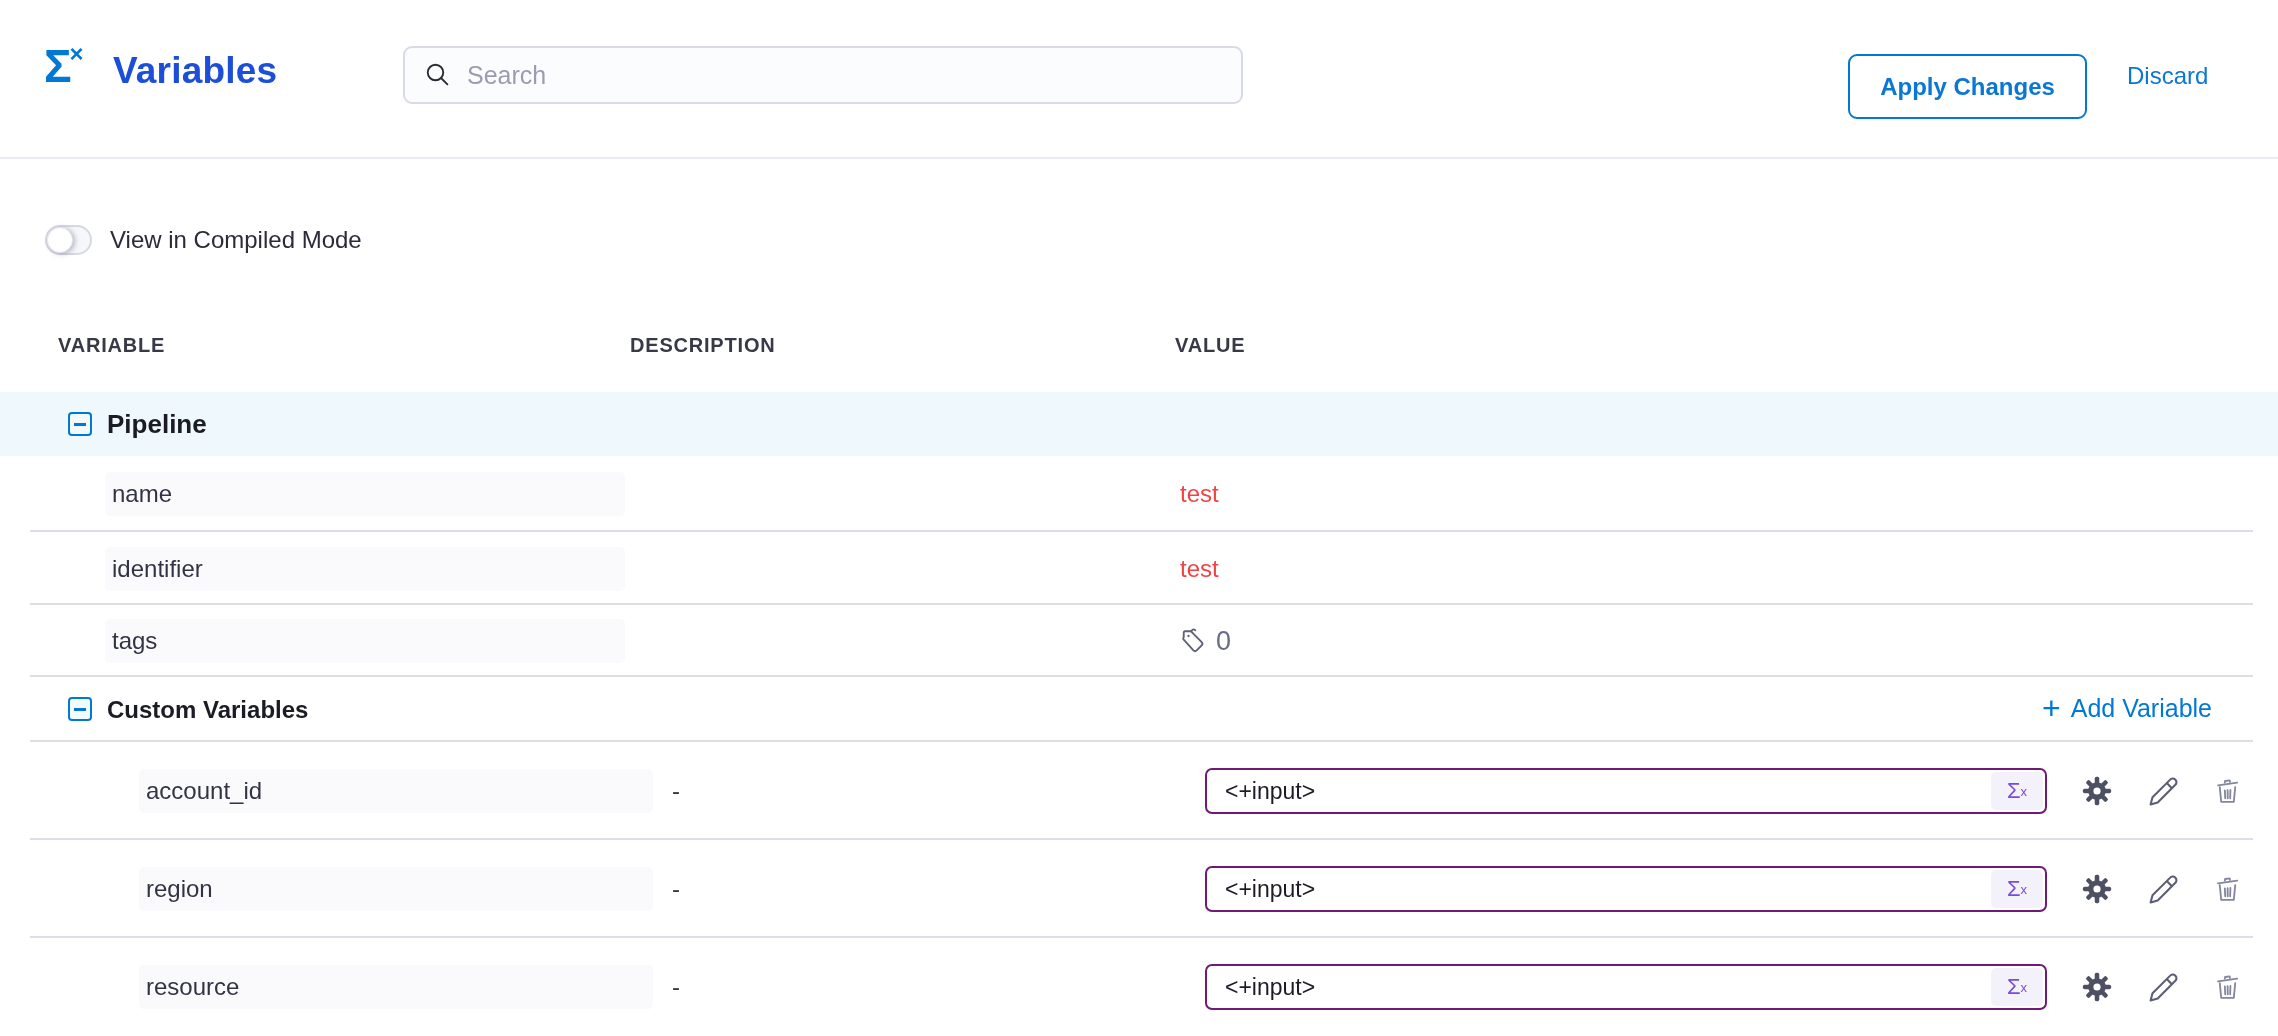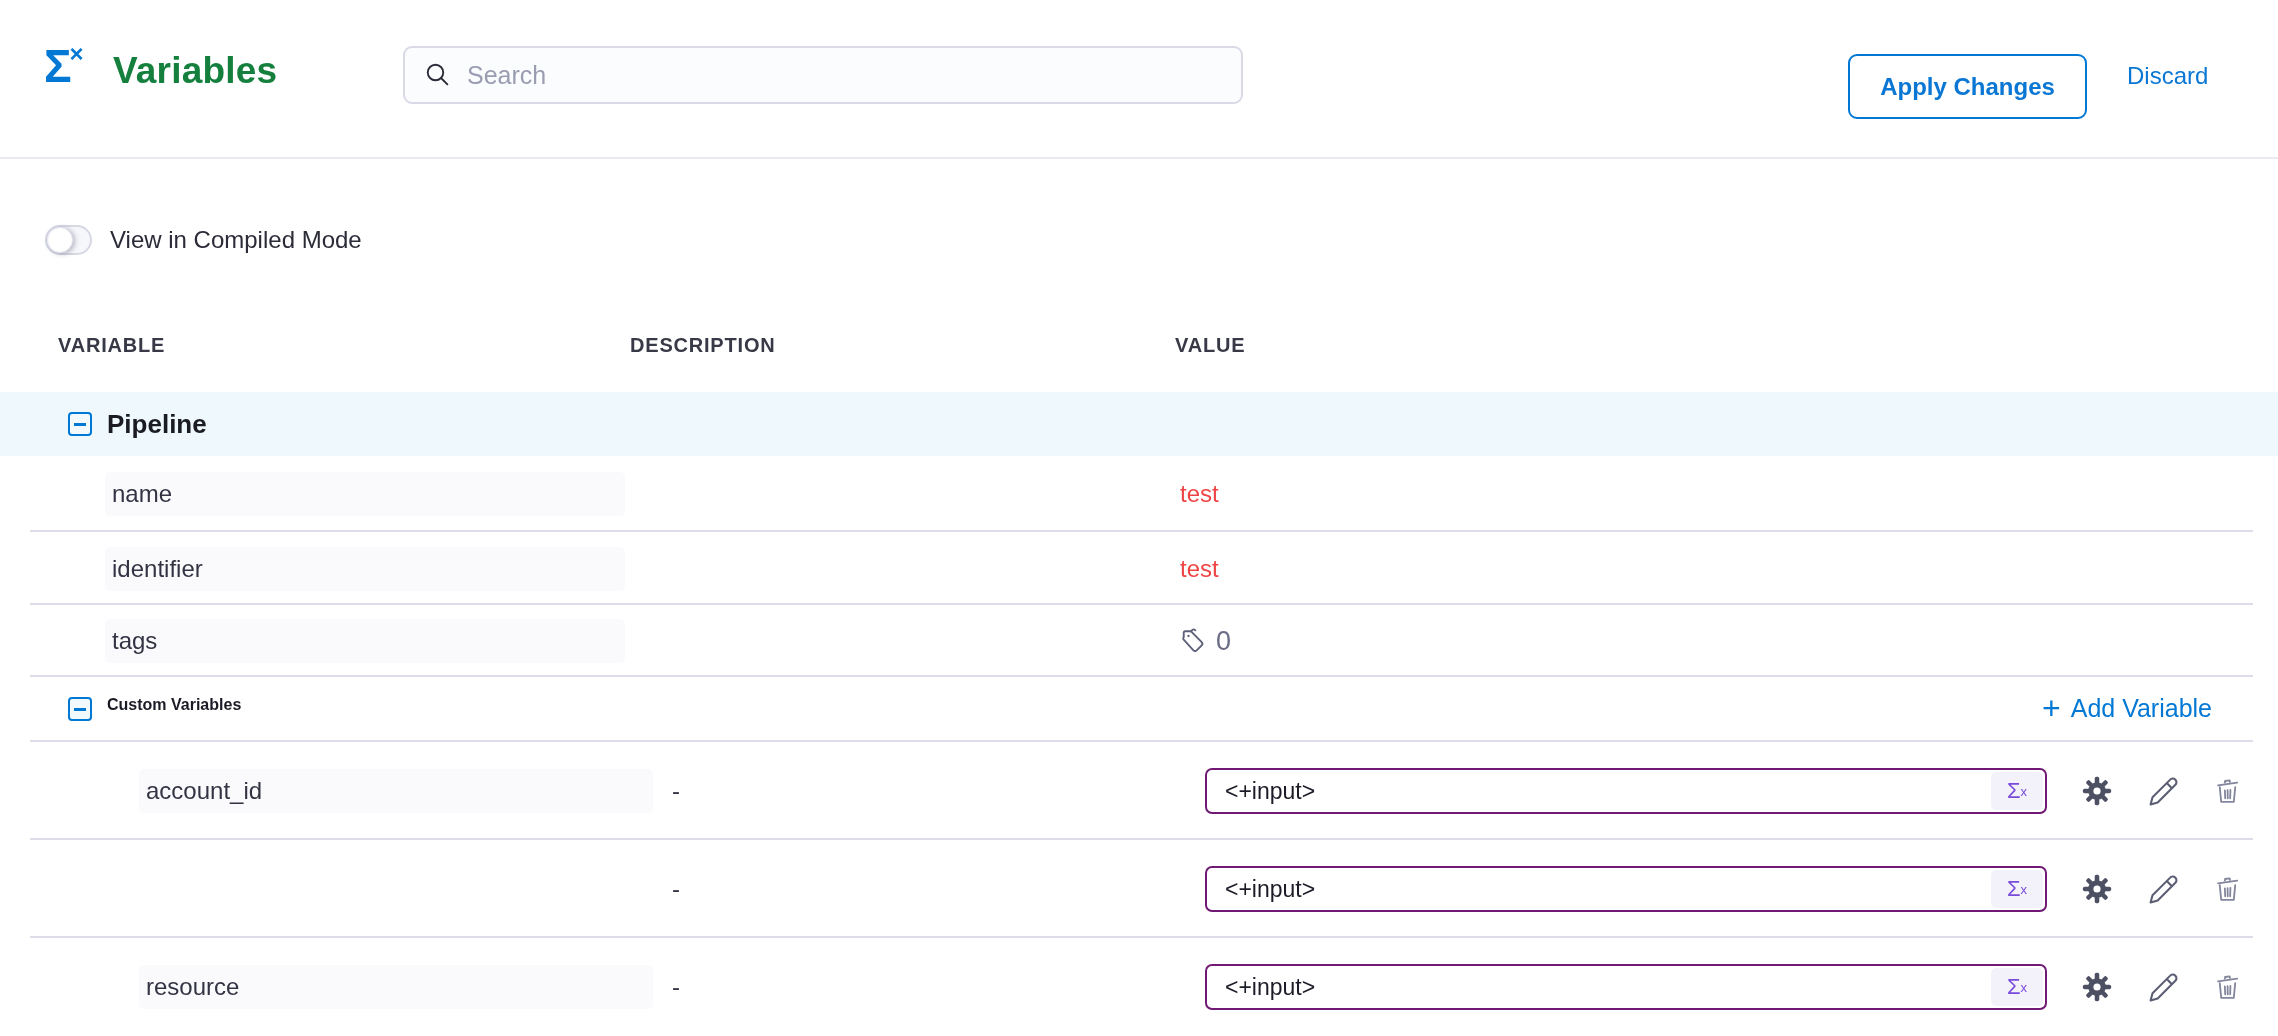--- a/index.html
+++ b/index.html
@@ -7,21 +7,21 @@
               font-family:"Liberation Sans", sans-serif; color:#22222a; }
 
   
   .header { position:absolute; left:0; top:0; width:2278px; height:159px;
             background:#ffffff; border-bottom:2px solid #e9eaf2; }
   .logo { position:absolute; left:44px; top:36px; width:60px; height:60px;
           color:#0278d5; font-weight:700; }
   .logo .sig { font-size:46px; line-height:60px; }
   .logo .sup { font-size:24px; vertical-align:20px; margin-left:-2px; }
   .page-title { position:absolute; left:113px; top:50px; font-size:37px; font-weight:700;
-                color:#15803d; letter-spacing:.2px; }
+                color:#1d4ed8; letter-spacing:.2px; }
   .searchbox { position:absolute; left:403px; top:46px; width:840px; height:58px;
                background:#fbfcfe; border:2px solid #d9dae6; border-radius:9px;
                display:flex; align-items:center; padding:8px 18px; }
   .searchbox svg { flex:0 0 auto; }
   .searchbox input { flex:1; border:none; outline:none; background:transparent;
                      font-size:25px; color:#22222a; margin-left:14px;
                      font-family:"Liberation Sans", sans-serif; }
   .searchbox input::placeholder { color:#9a9db1; }
   .apply-btn { position:absolute; left:1848px; top:54px; width:239px; height:65px;
                border:2.5px solid #0278d5; border-radius:9px; background:#ffffff;
@@ -57,21 +57,21 @@
 
   .minus-icon { position:absolute; left:68px; width:24px; height:24px;
                 border:2px solid #0278d5; border-radius:4px; background:#f3fafe;
                 cursor:pointer; }
   .minus-icon::after { content:""; position:absolute; left:4px; right:4px; top:50%;
                        margin-top:-1.5px; height:3px; background:#0278d5; }
   .section-pipeline .minus-icon { top:20px; }
   .section-cv .minus-icon { top:20px; }
   .section-label-lg { position:absolute; left:107px; top:17px; font-size:26px;
                       font-weight:700; color:#1b1b26; }
-  .section-label-sm { position:absolute; left:107px; top:19px; font-size:16px;
+  .section-label-sm { position:absolute; left:107px; top:19px; font-size:24px;
                       font-weight:600; color:#1b1b26; }
   .add-variable { position:absolute; right:66px; top:14px; display:flex;
                   align-items:center; color:#0278d5; cursor:pointer; }
   .add-variable .plus { font-size:32px; font-weight:500; line-height:34px; margin-right:10px; }
   .add-variable .lbl { font-size:25px; font-weight:500; }
 
   
   .r-name { top:456px; height:76px; }
   .r-identifier { top:532px; height:73px;border-radius:19px; }
   .r-tags { top:605px; height:72px; }
@@ -213,20 +213,21 @@
         <path d="M9.8 4.7 10 3.3 13.8 2.8 14.1 4.1"></path>
         <line x1="9.8" y1="11" x2="10.1" y2="17.6"></line>
         <line x1="12.1" y1="10.9" x2="12.2" y2="17.6"></line>
         <line x1="14.4" y1="10.7" x2="14.2" y2="17.6"></line>
       </svg>
   </div>
   <div class="divider"></div>
 </div>
 
 <div class="row r-region">
+  <div class="namebox cv-namebox">region</div>
   <div class="dash">-</div>
   <div class="value-input">
     <span class="txt">&lt;+input&gt;</span>
     <span class="sigma-suffix">Σ<span class="sup">x</span></span>
   </div>
   <div class="row-action act-gear">
     <svg width="32" height="32" viewBox="0 0 24 24">
         <g fill="#4d5063">
           <rect x="10.3" y="1.4" width="3.4" height="21.2" rx="1.3"></rect>
           <rect x="10.3" y="1.4" width="3.4" height="21.2" rx="1.3" transform="rotate(45 12 12)"></rect>

